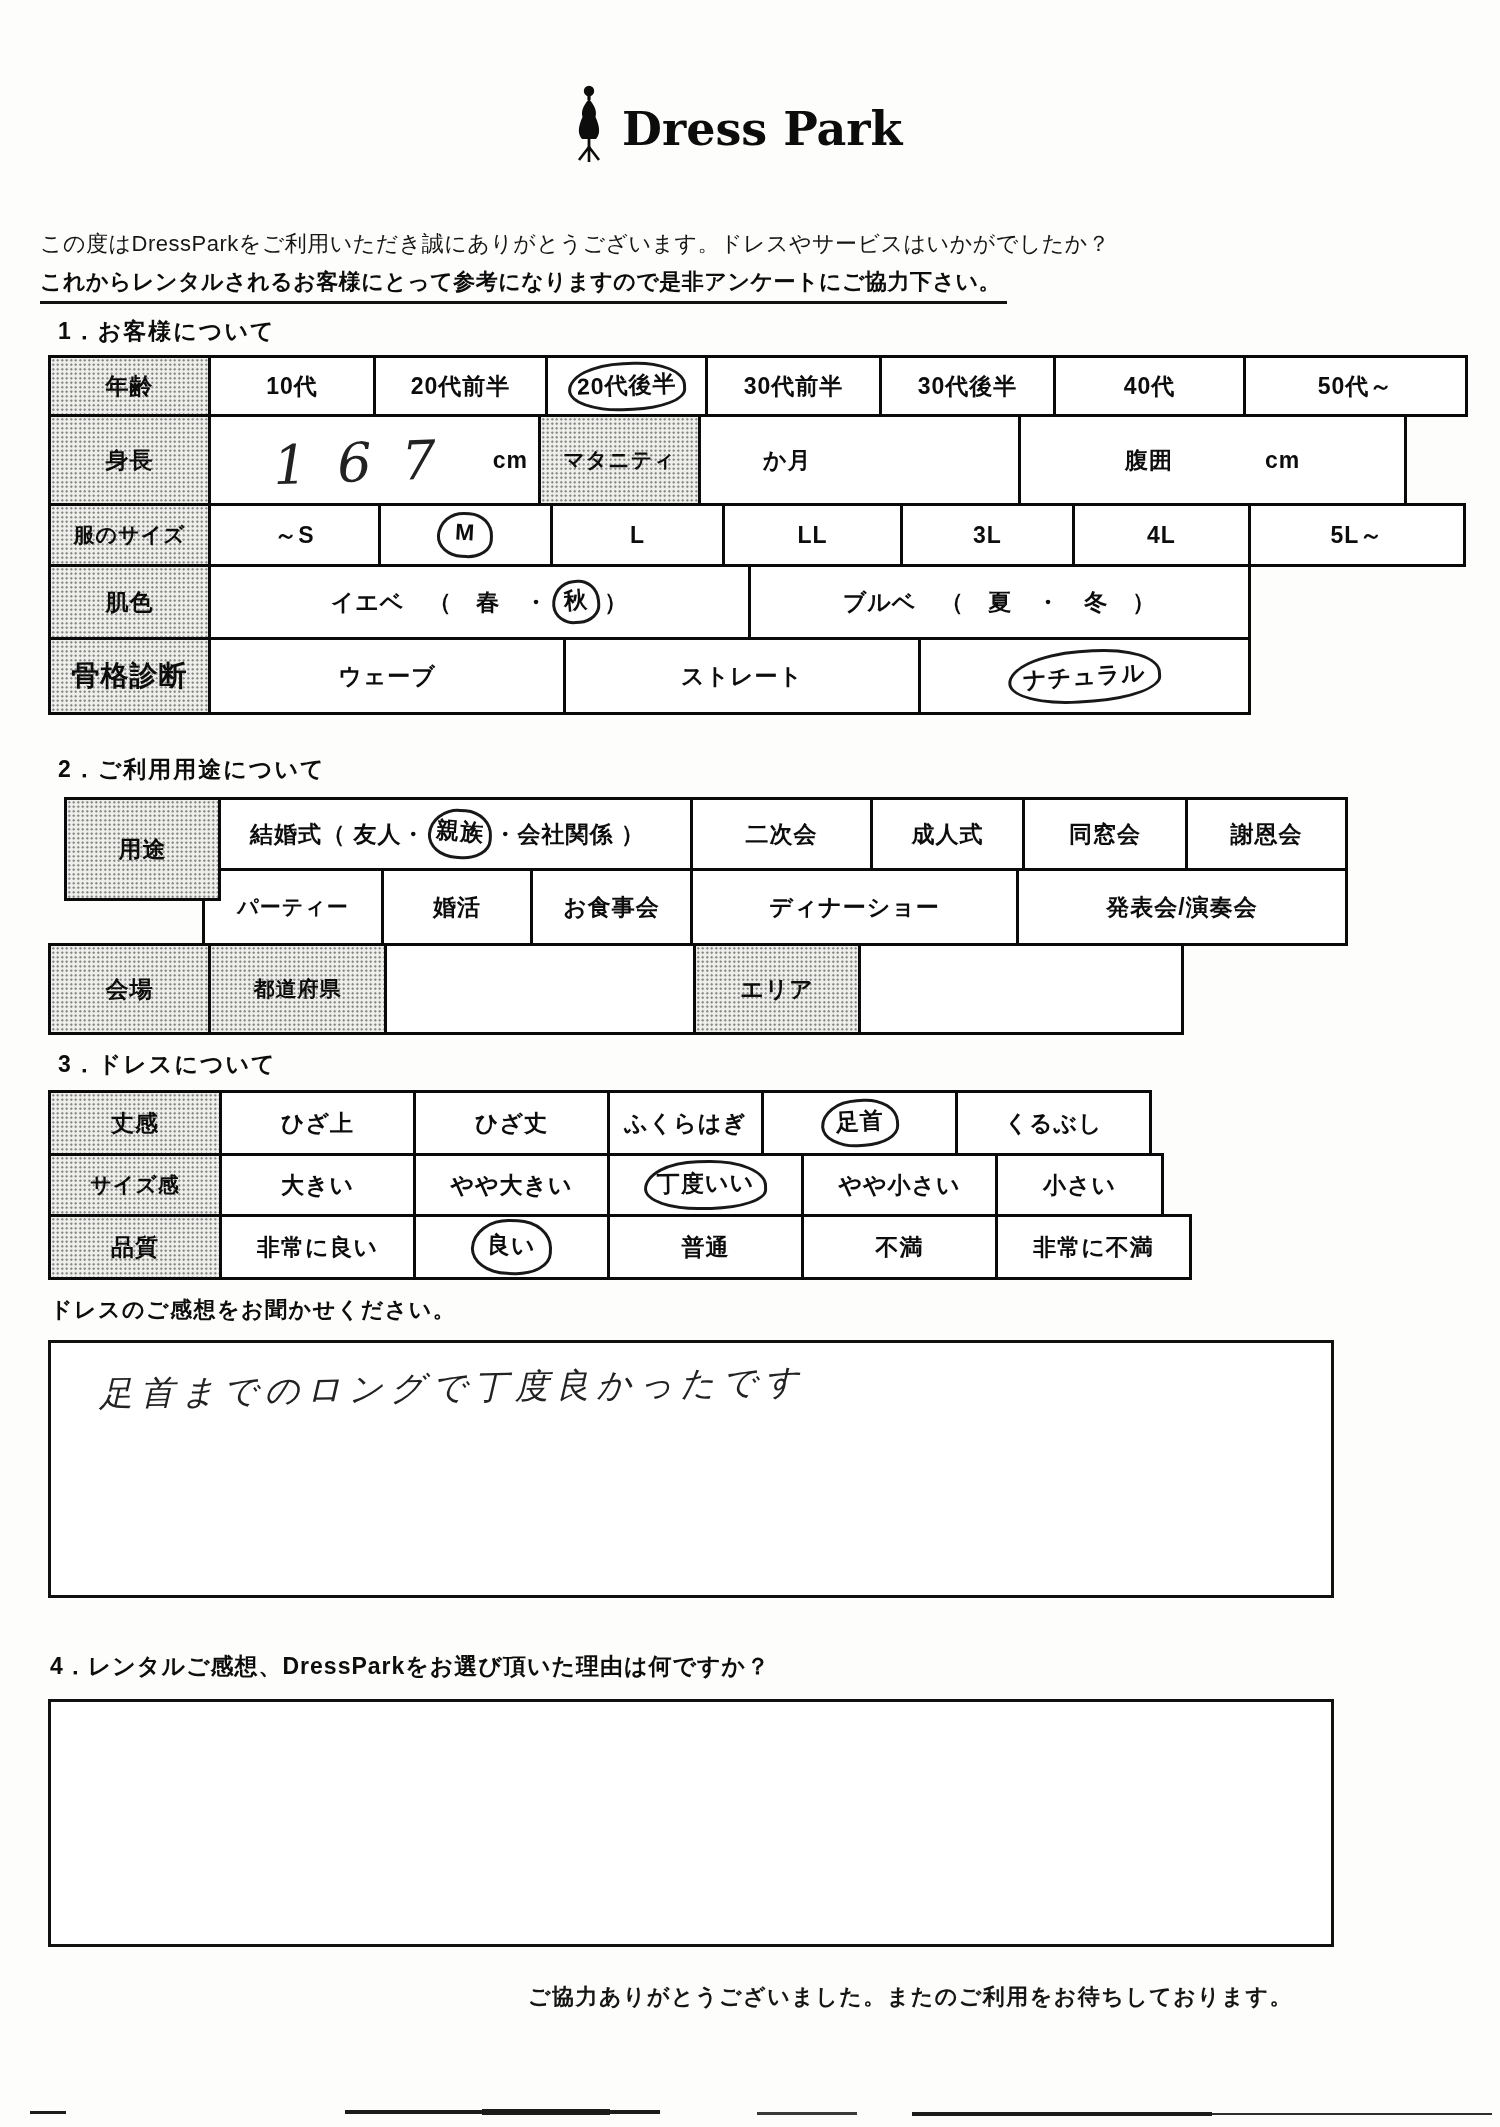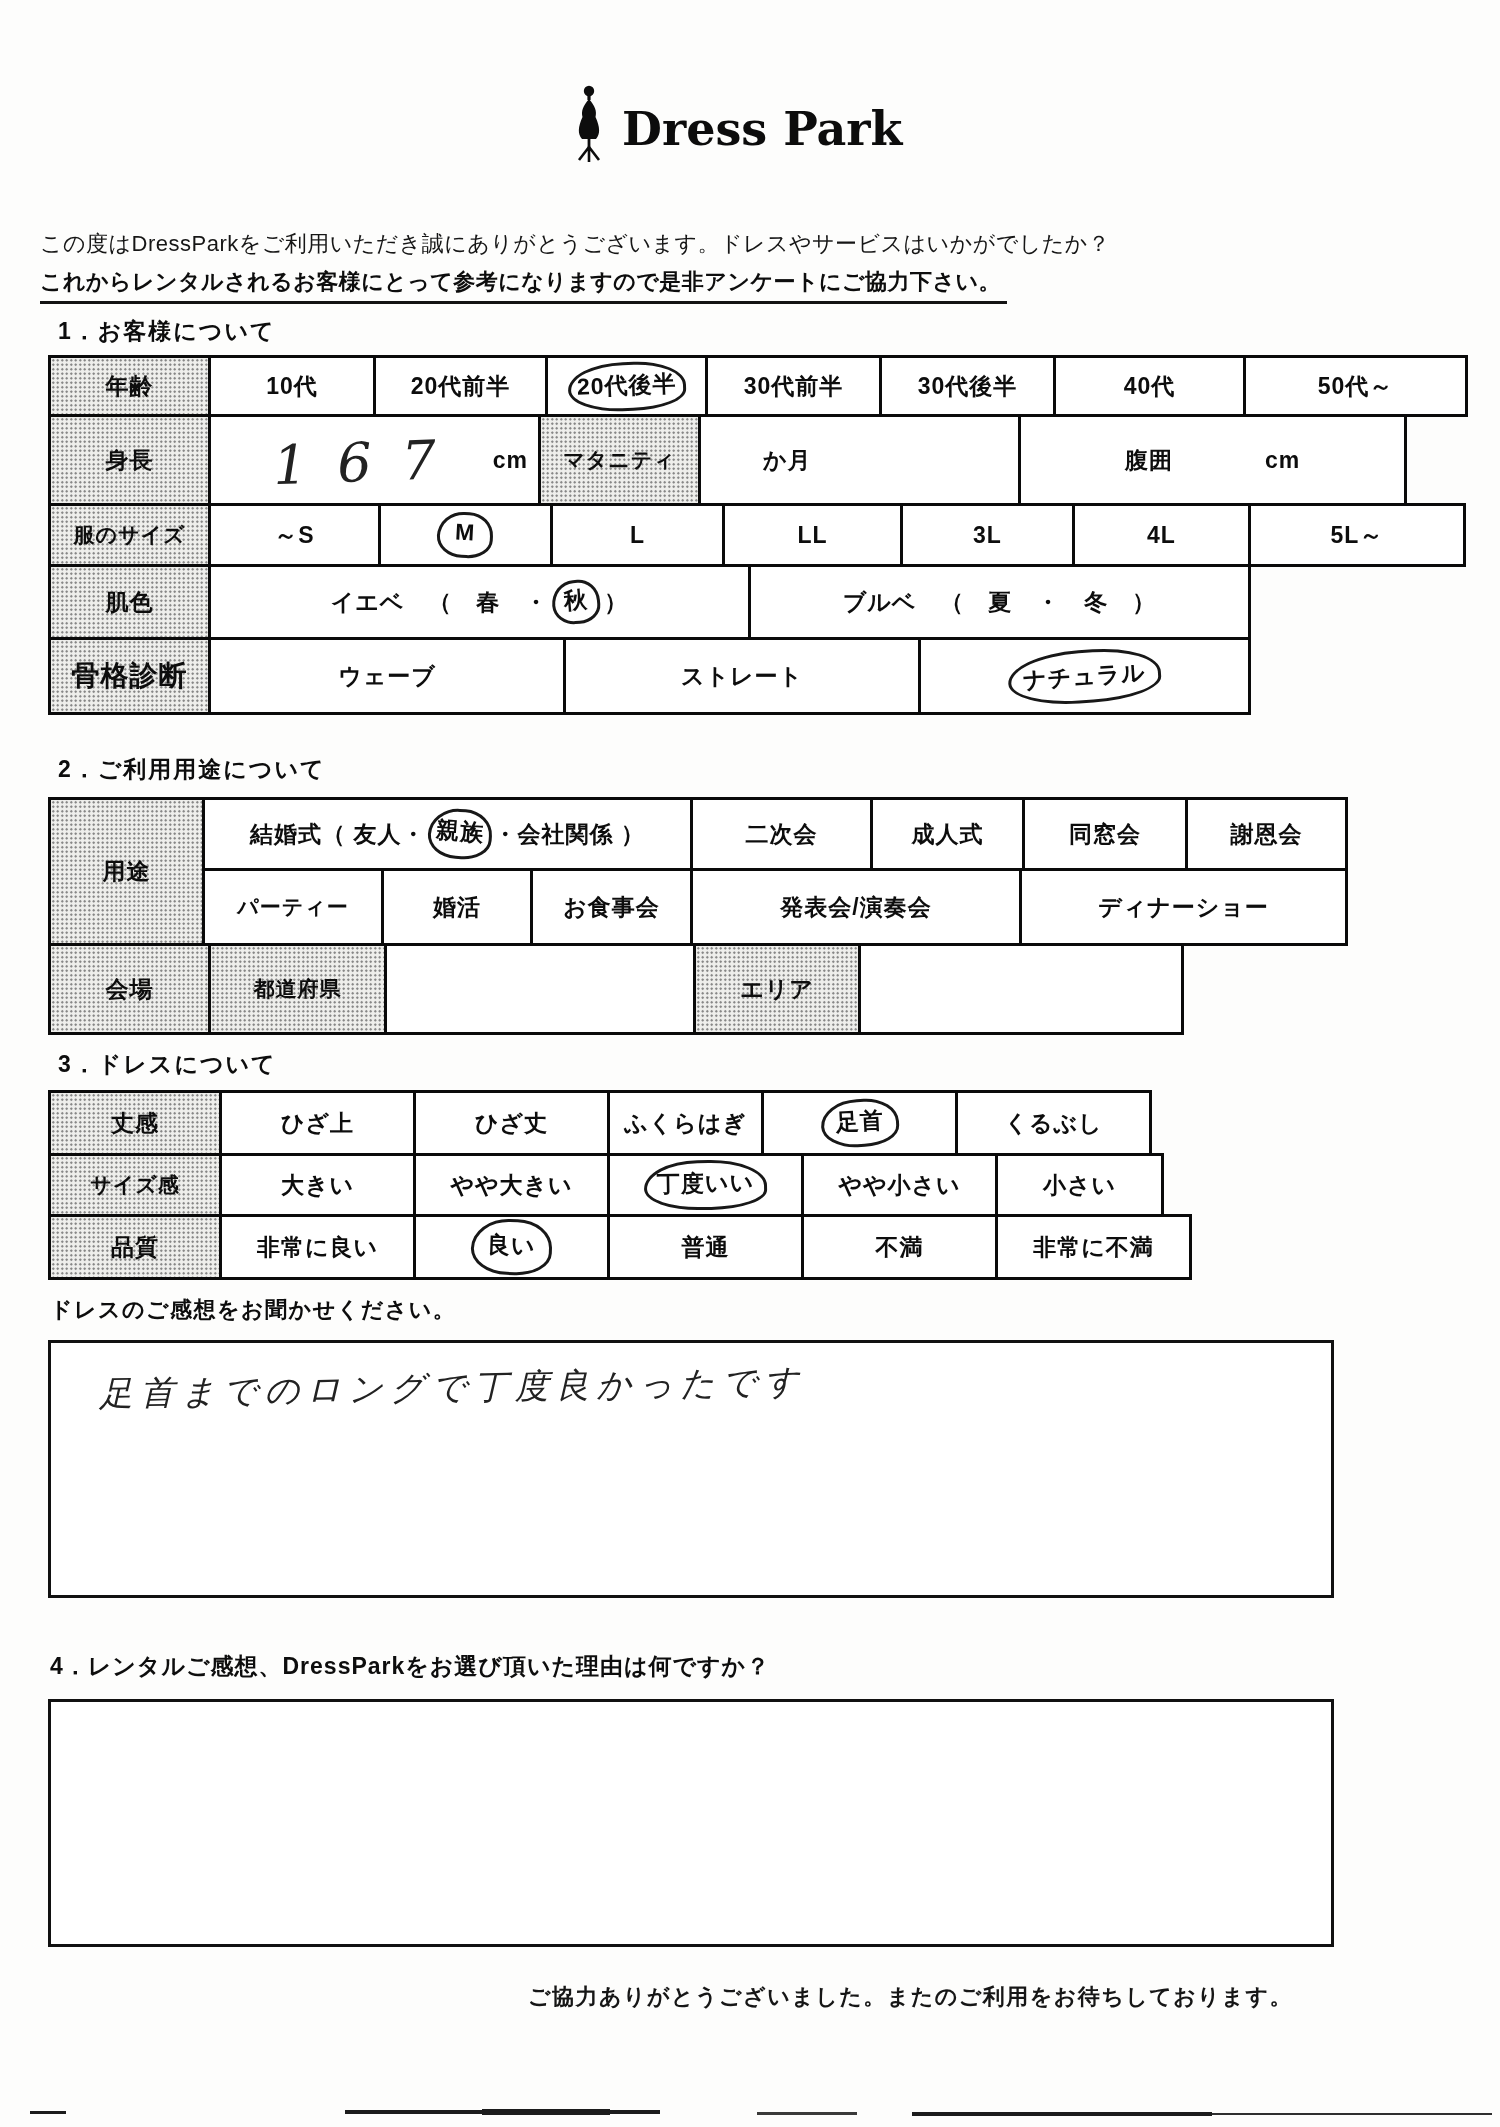--- a/index.html
+++ b/index.html
@@ -131,40 +131,40 @@
       <div class="cell" style="width:355px;">ストレート</div>
       <div class="cell" style="width:330px;">
         <span class="circled" style="transform:rotate(-4deg); padding:8px 12px;">ナチュラル</span>
       </div>
     </div>
   </div>
 
   <div class="sec-title" style="top:754px; left:58px;">2．ご利用用途について</div>
 
   <div class="tbl" style="top:797px; left:48px;">
-    <div class="cell hd" style="position:absolute; left:0; top:0; width:157px; height:149px; border:3px solid #0a0a0a; z-index:2;">用途</div>
+    <div class="cell hd" style="position:absolute; left:16px; top:0; width:157px; height:104px; border:3px solid #0a0a0a; z-index:2;">用途</div>
 
     <div class="trow" style="height:74px; margin-left:154px;">
       <div class="cell" style="width:485px;">
         <span>結婚式（ 友人・</span>
         <span class="circled" style="transform:rotate(4deg); padding:4px 5px 9px; margin:0 2px;">親族</span>
         <span>・会社関係 ）</span>
       </div>
       <div class="cell" style="width:180px;">二次会</div>
       <div class="cell" style="width:152px;">成人式</div>
       <div class="cell" style="width:163px;">同窓会</div>
       <div class="cell" style="width:160px;">謝恩会</div>
     </div>
 
     <div class="trow stack" style="height:78px; margin-left:154px;">
       <div class="cell" style="width:176px; font-size:21px;">パーティー</div>
       <div class="cell" style="width:149px;">婚活</div>
       <div class="cell" style="width:160px;">お食事会</div>
+      <div class="cell" style="width:326px;">ディナーショー</div>
       <div class="cell" style="width:329px;">発表会/演奏会</div>
-      <div class="cell" style="width:326px;">ディナーショー</div>
     </div>
 
     <div class="trow stack" style="height:92px;">
       <div class="cell hd" style="width:157px;">会場</div>
       <div class="cell hd" style="width:176px; font-size:21px;">都道府県</div>
       <div class="cell" style="width:309px;"></div>
       <div class="cell hd" style="width:165px;">エリア</div>
       <div class="cell" style="width:323px;"></div>
     </div>
   </div>

